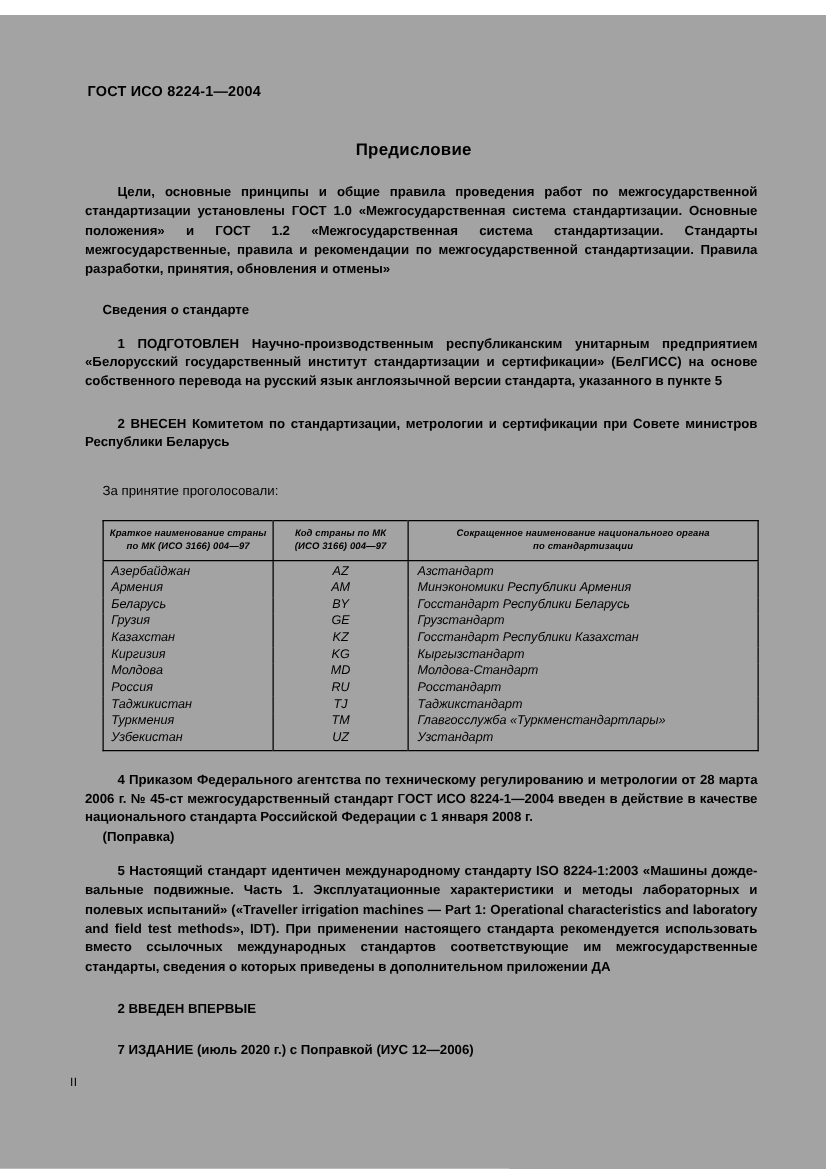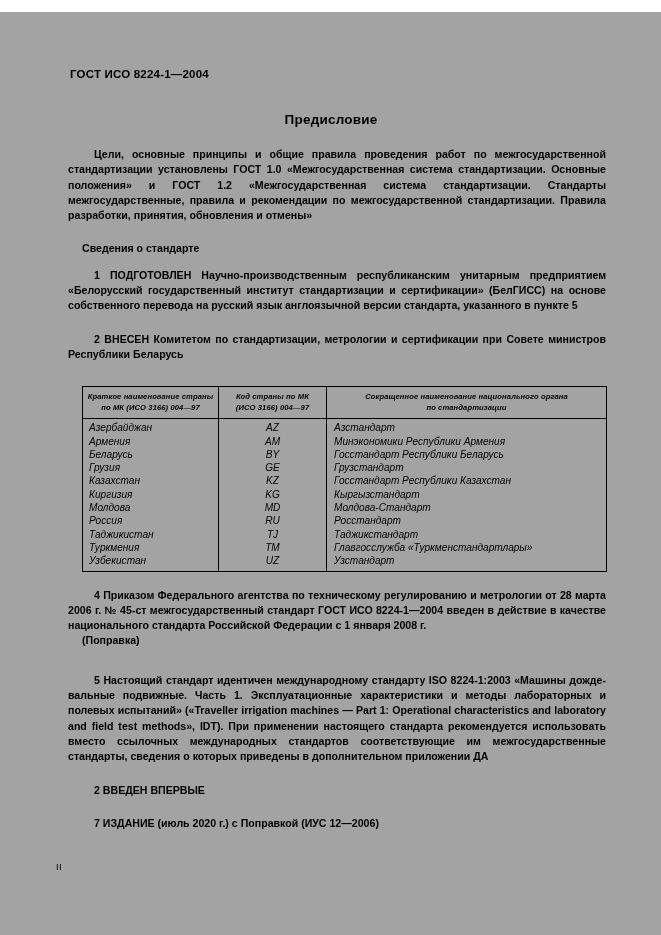--- a/index.html
+++ b/index.html
@@ -150,20 +150,21 @@
 
     <div class="gap-sm"></div>
 
     <p class="para">2 ВНЕСЕН Комитетом по стандартизации, метрологии и сертификации при Совете министров Республики Беларусь</p>
 
     <div class="gap-sm"></div>
 
 
     <div class="gap-sm"></div>
 
+    <div class="vote-line">За принятие проголосовали:</div>
 
     <div class="country-table-wrap">
       <table class="country-table">
         <colgroup>
           <col class="col1">
             <col class="col2">
             <col class="col3">
         </colgroup>
         <thead>
           <tr>
@@ -236,21 +237,21 @@
               <td class="c1">Узбекистан</td>
               <td class="c2">UZ</td>
               <td class="c3">Узстандарт</td>
             </tr>
           </tbody>
       </table>
     </div>
 
     <p class="para tight">4 Приказом Федерального агентства по техническому регулированию и метрологии от 28 марта 2006 г. № 45-ст межгосударственный стандарт ГОСТ ИСО 8224-1—2004 введен в действие в качестве национального стандарта Российской Федерации с 1 января 2008 г.</p>
 
-    <div class="subhead" style="margin-top:0;margin-bottom:12px;">(Поправка)</div>
+    <div class="subhead" style="margin-top:0;margin-bottom:0;">(Поправка)</div>
 
     <div class="gap-md"></div>
 
     <p class="para">5 Настоящий стандарт идентичен международному стандарту ISO 8224-1:2003 «Машины дожде­вальные подвижные. Часть 1. Эксплуатационные характеристики и методы лабораторных и полевых испытаний» («Traveller irrigation machines — Part 1: Operational characteristics and laboratory and field test methods», IDT). При применении настоящего стандарта рекомендуется использовать вместо ссы­лочных международных стандартов соответствующие им межгосударственные стандарты, сведения о которых приведены в дополнительном приложении ДА</p>
 
     <div class="gap-sm"></div>
 
     <p class="para">2 ВВЕДЕН ВПЕРВЫЕ</p>
 
     <div class="gap-sm"></div>

